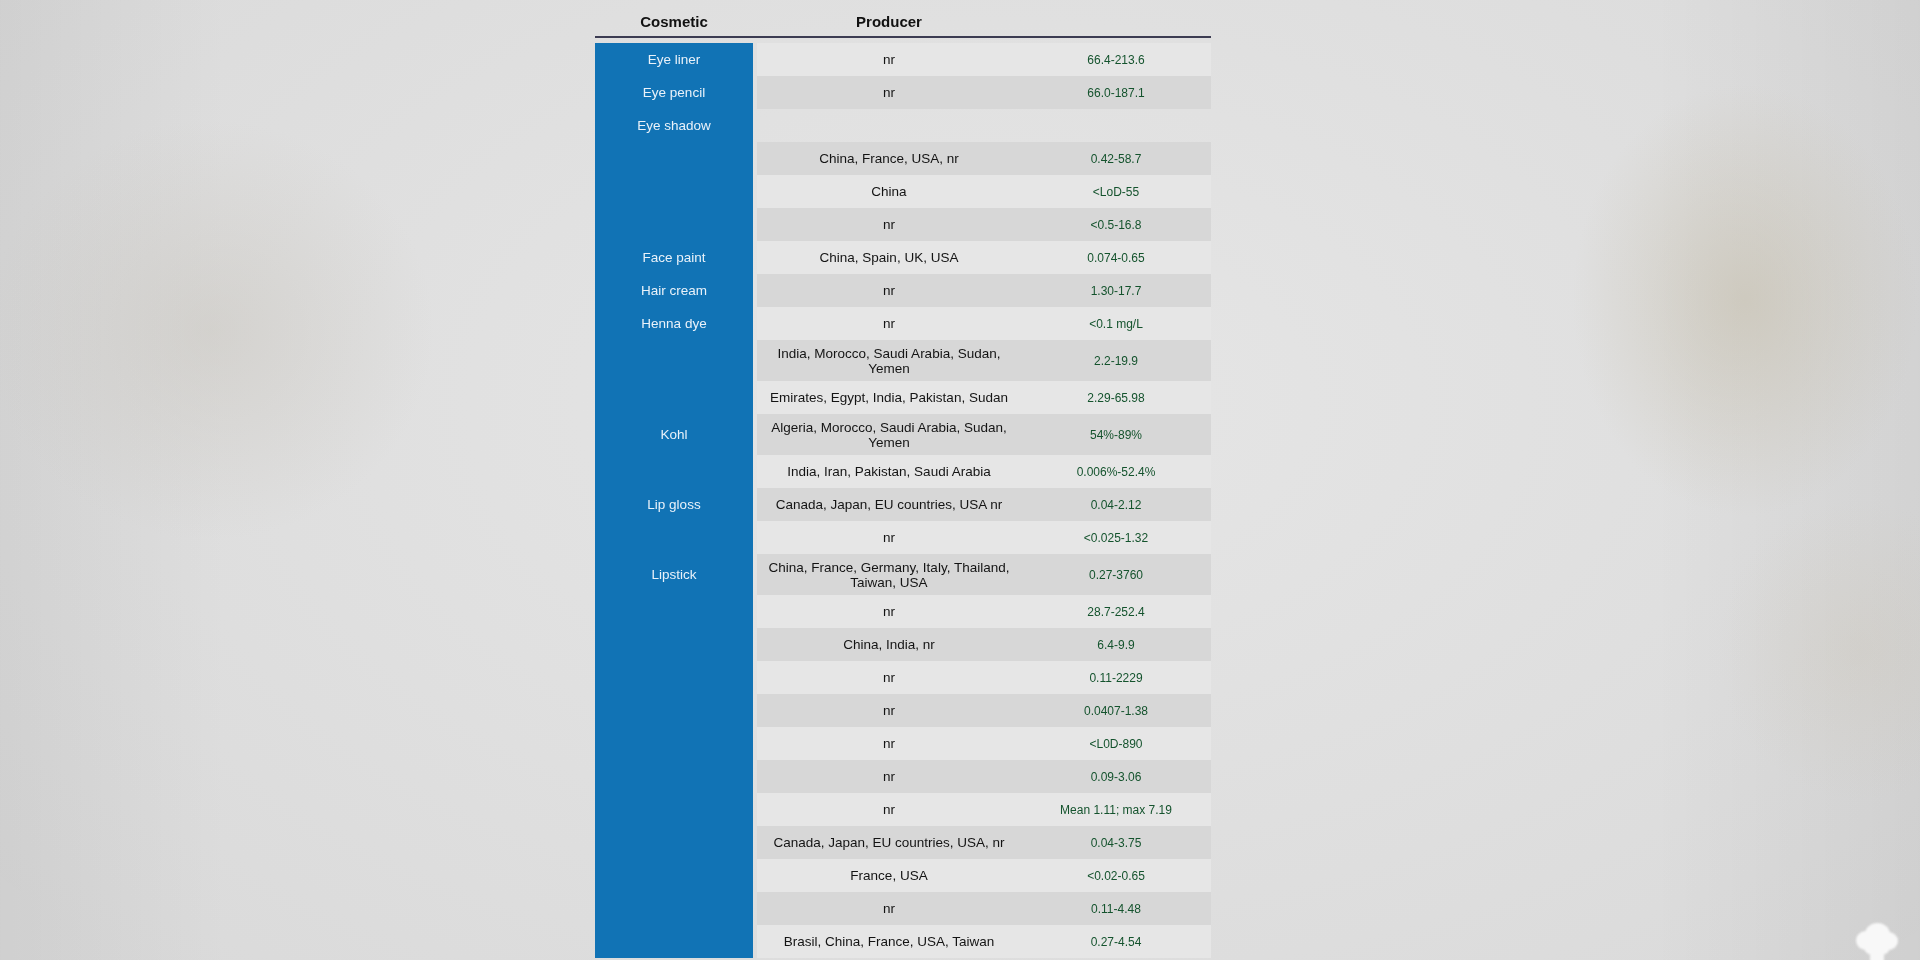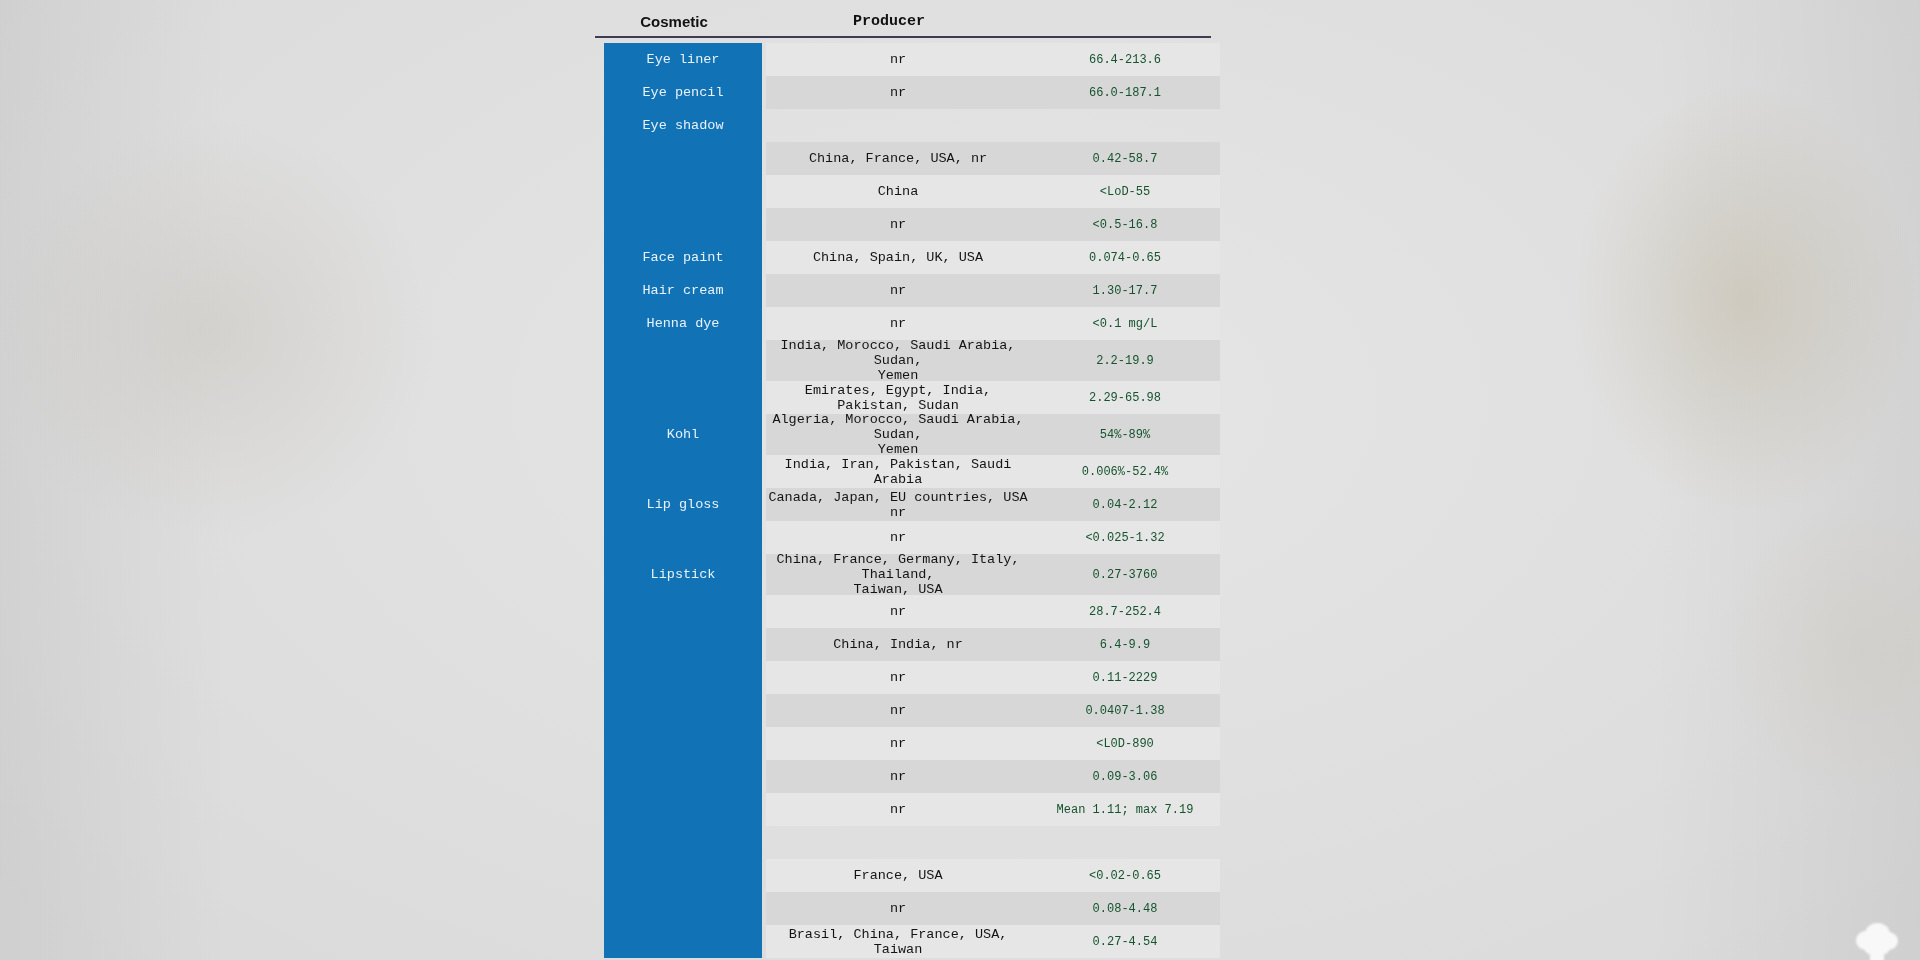--- a/index.html
+++ b/index.html
@@ -23,25 +23,25 @@
       radial-gradient(ellipse 240px 300px at 1745px 300px, rgba(197,190,172,0.60), rgba(197,190,172,0) 72%),
       radial-gradient(ellipse 190px 200px at 1860px 650px, rgba(203,196,181,0.30), rgba(203,196,181,0) 75%);
   }
 
   
   .table-wrap{position:absolute;left:595px;top:0;width:616px;}
   .thead{position:absolute;top:8px;left:0;width:616px;height:26px;}
   .th{position:absolute;top:0;height:26px;display:flex;align-items:center;justify-content:center;
       font-size:15px;font-weight:bold;color:#111;text-align:center;}
   .th-cosmetic{left:0;width:158px;}
-  .th-producer{left:162px;width:264px;font-family:Liberation Mono, monospace;}
+  .th-producer{left:162px;width:264px;}
   .th-concentration{left:426px;width:190px;margin-top:36px;}
   .head-rule{position:absolute;top:36px;left:0;width:616px;height:2px;background:#3c3c52;}
 
-  .tbody{position:absolute;top:43px;left:9px;width:616px;font-family:Liberation Mono, monospace;}
+  .tbody{position:absolute;top:43px;left:0;width:616px;}
   .row{display:flex;align-items:stretch;height:33px;}
   .row.tall{height:41px;}
   .cosmetic{width:158px;background:#1173b5;color:#eaf2fa;display:flex;align-items:center;
             justify-content:center;font-size:13.5px;}
   .colgap{width:4px;}
   .striped{width:454px;display:flex;align-items:center;}
   .row:nth-child(odd)  .striped{background:#e6e6e6;}
   .row:nth-child(even) .striped{background:#d7d7d7;}
   .producer{width:264px;text-align:center;font-size:13.5px;line-height:15px;color:#141414;
             white-space:pre-line;}
@@ -250,35 +250,39 @@
         <div class="cosmetic"></div>
         <div class="colgap"></div>
         <div class="striped">
           <div class="producer">nr</div>
           <div class="conc">Mean 1.11; max 7.19</div>
         </div>
       </div>
       <div class="row">
         <div class="cosmetic"></div>
         <div class="colgap"></div>
+        <div class="striped">
+          <div class="producer">Canada, Japan, EU countries, USA, nr</div>
+          <div class="conc">0.04-3.75</div>
+        </div>
       </div>
       <div class="row">
         <div class="cosmetic"></div>
         <div class="colgap"></div>
         <div class="striped">
           <div class="producer">France, USA</div>
           <div class="conc">&lt;0.02-0.65</div>
         </div>
       </div>
       <div class="row">
         <div class="cosmetic"></div>
         <div class="colgap"></div>
         <div class="striped">
           <div class="producer">nr</div>
-          <div class="conc">0.08-4.48</div>
+          <div class="conc">0.11-4.48</div>
         </div>
       </div>
       <div class="row">
         <div class="cosmetic"></div>
         <div class="colgap"></div>
         <div class="striped">
           <div class="producer">Brasil, China, France, USA, Taiwan</div>
           <div class="conc">0.27-4.54</div>
         </div>
       </div>

